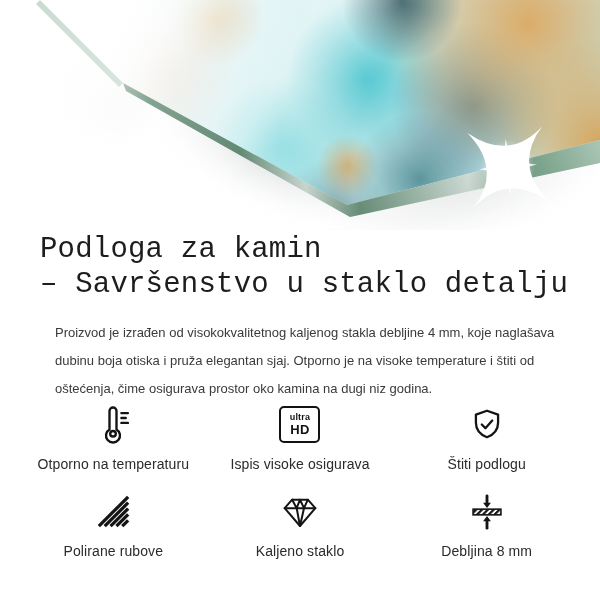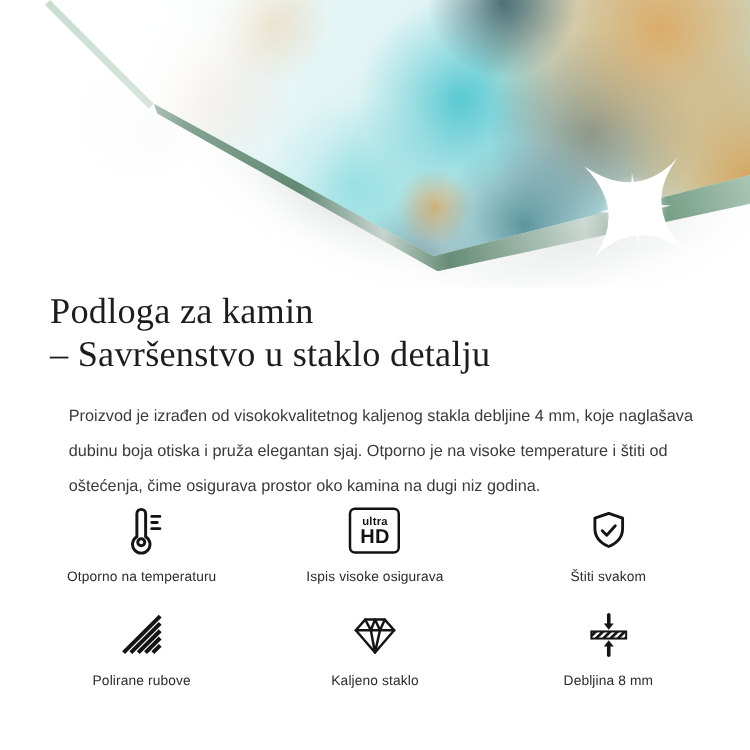--- a/index.html
+++ b/index.html
@@ -46,35 +46,35 @@
     background-image:
       linear-gradient(to bottom,rgba(255,255,255,.85),rgba(255,255,255,0) 30%,rgba(20,50,40,.22) 92%),
       linear-gradient(to right,rgba(141,172,152,0) 12%,rgba(125,160,140,.9) 25%,#6e9680 40%,#eef9f3 51%,#7da58c 60%,#f2fbf6 78%,#86b096 88%,#bcd9c6 100%);}
   .glass-edge-left{position:absolute;inset:0;opacity:.55;
     clip-path:polygon(40px 0px,123px 83px,119px 87px,36px 4px);
     background:linear-gradient(to bottom,#9dbfa9,#e4f2ea);}
   .sparkle{position:absolute;left:452px;top:111px;}
 
   
   .title{position:absolute;left:40px;top:232px;margin:0;
-    font-family:Liberation Serif, serif;font-weight:400;
+    font-family:Liberation Mono, monospace;font-weight:400;
     font-size:29px;line-height:35px;color:#1d1d1d;letter-spacing:.2px;}
   .desc{position:absolute;left:39px;top:303px;width:530px;margin:16px;
     font-size:13px;line-height:28px;color:#3a3a3a;}
 
   
   .features{position:absolute;left:20px;top:401px;width:560px;
     display:grid;grid-template-columns:repeat(3,1fr);row-gap:16px;}
   .feature{display:flex;flex-direction:column;align-items:center;}
   .icon-box{height:47px;display:flex;align-items:center;justify-content:center;}
-  .feature-label{margin-top:8px;font-size:11px;color:#2b2b2b;letter-spacing:.1px;white-space:nowrap;}
+  .feature-label{margin-top:8px;font-size:14px;color:#2b2b2b;letter-spacing:.1px;white-space:nowrap;}
   .hd-badge{width:37px;height:33px;border:2.5px solid #121212;border-radius:5px;
     display:flex;flex-direction:column;align-items:center;justify-content:center;color:#121212;}
   .hd-top{font-size:9px;font-weight:700;line-height:9px;letter-spacing:.2px;}
-  .hd-bottom{font-size:16px;font-weight:800;line-height:15px;letter-spacing:.3px;}
+  .hd-bottom{font-size:13px;font-weight:800;line-height:15px;letter-spacing:.3px;}
   .icon-stroke{stroke:#141414;fill:none;stroke-linecap:round;stroke-linejoin:round;}
 </style>
 </head>
 <body>
 
 <div class="page">
 
   <div class="hero">
     <div class="soft-shadow shadow-a"></div>
     <div class="soft-shadow shadow-b"></div>
@@ -134,21 +134,21 @@
 
     <div class="feature">
       <div class="icon-box">
         <svg width="38" height="38" viewBox="0 0 24 24">
           <g class="icon-stroke" stroke-width="1.45">
             <path d="M12 3l7 2.4v5.1c0 4.7-3 7.6-7 9.2-4-1.6-7-4.5-7-9.2V5.4Z"></path>
             <path d="M8.7 11.7l2.3 2.3 4.3-4.8"></path>
           </g>
         </svg>
       </div>
-      <div class="feature-label">Štiti svakom</div>
+      <div class="feature-label">Štiti podlogu</div>
     </div>
 
     <div class="feature">
       <div class="icon-box">
         <svg width="37" height="37" viewBox="0 0 24 24">
           <g stroke="#141414" stroke-width="2.1" stroke-linecap="butt">
             <line x1="2.5" y1="21.5" x2="21.5" y2="2.5"></line>
             <line x1="6.3" y1="21.5" x2="21.5" y2="6.3"></line>
             <line x1="10.1" y1="21.5" x2="21.5" y2="10.1"></line>
             <line x1="13.9" y1="21.5" x2="21.5" y2="13.9"></line>

